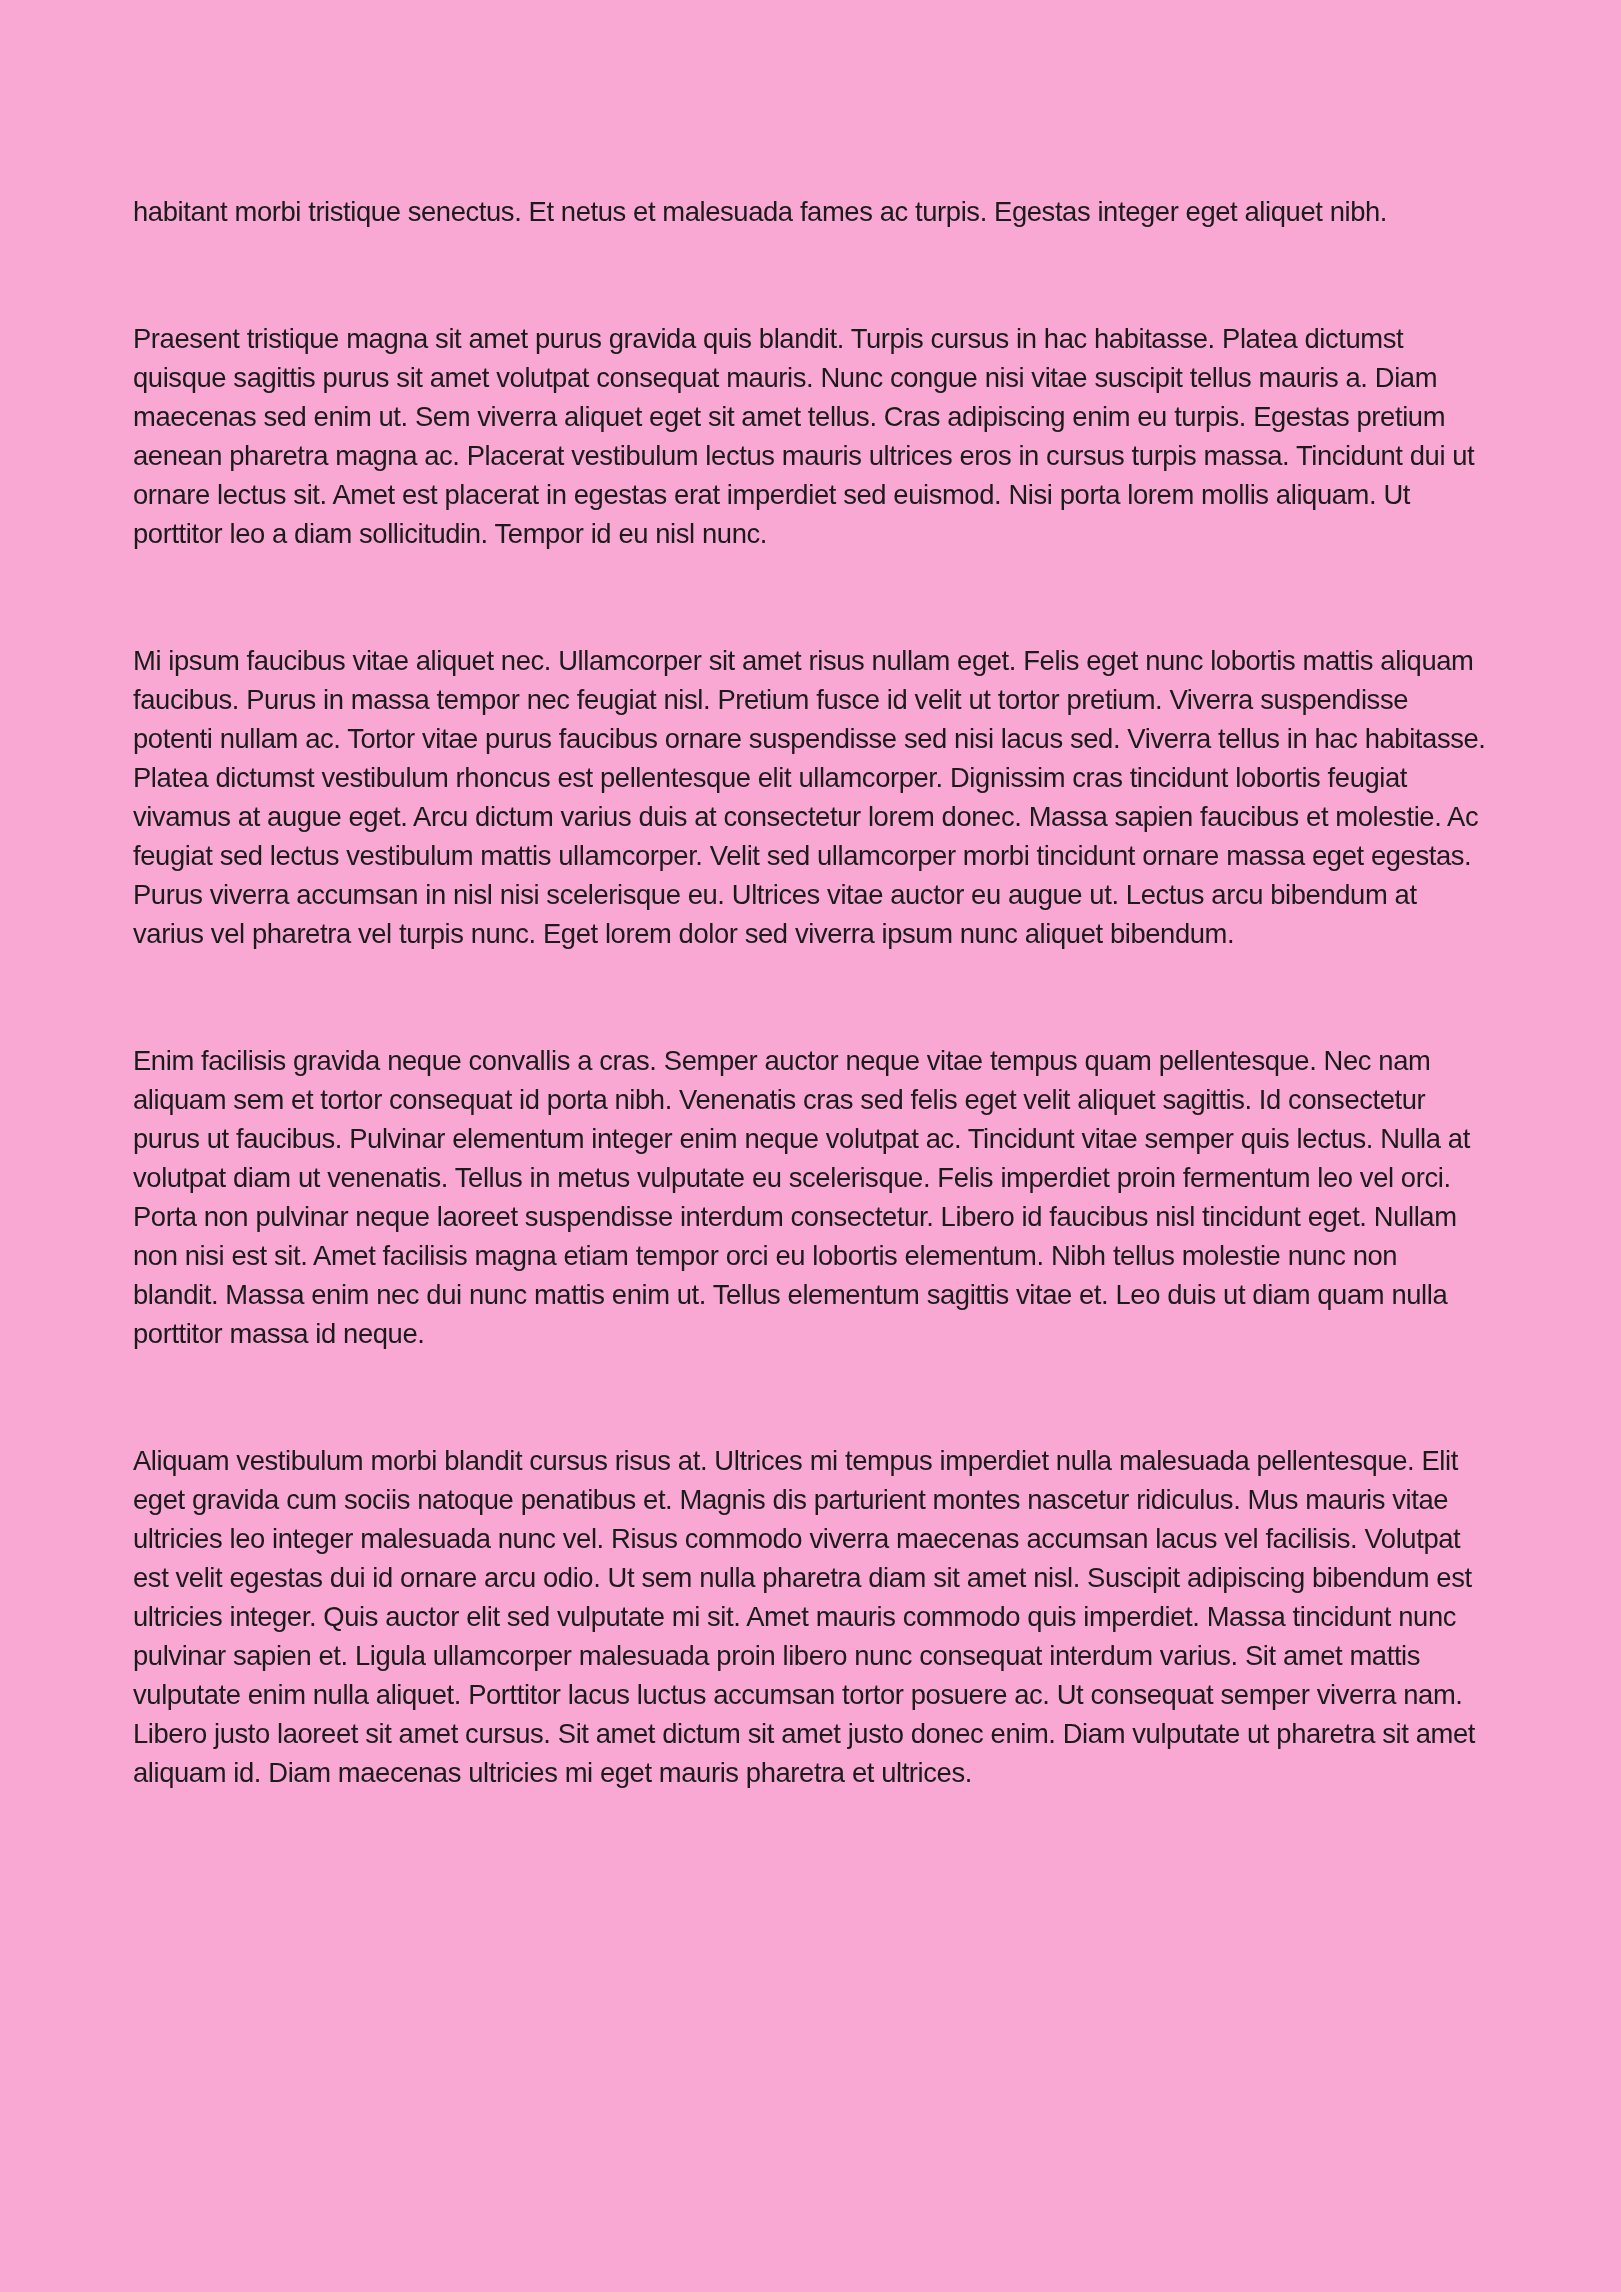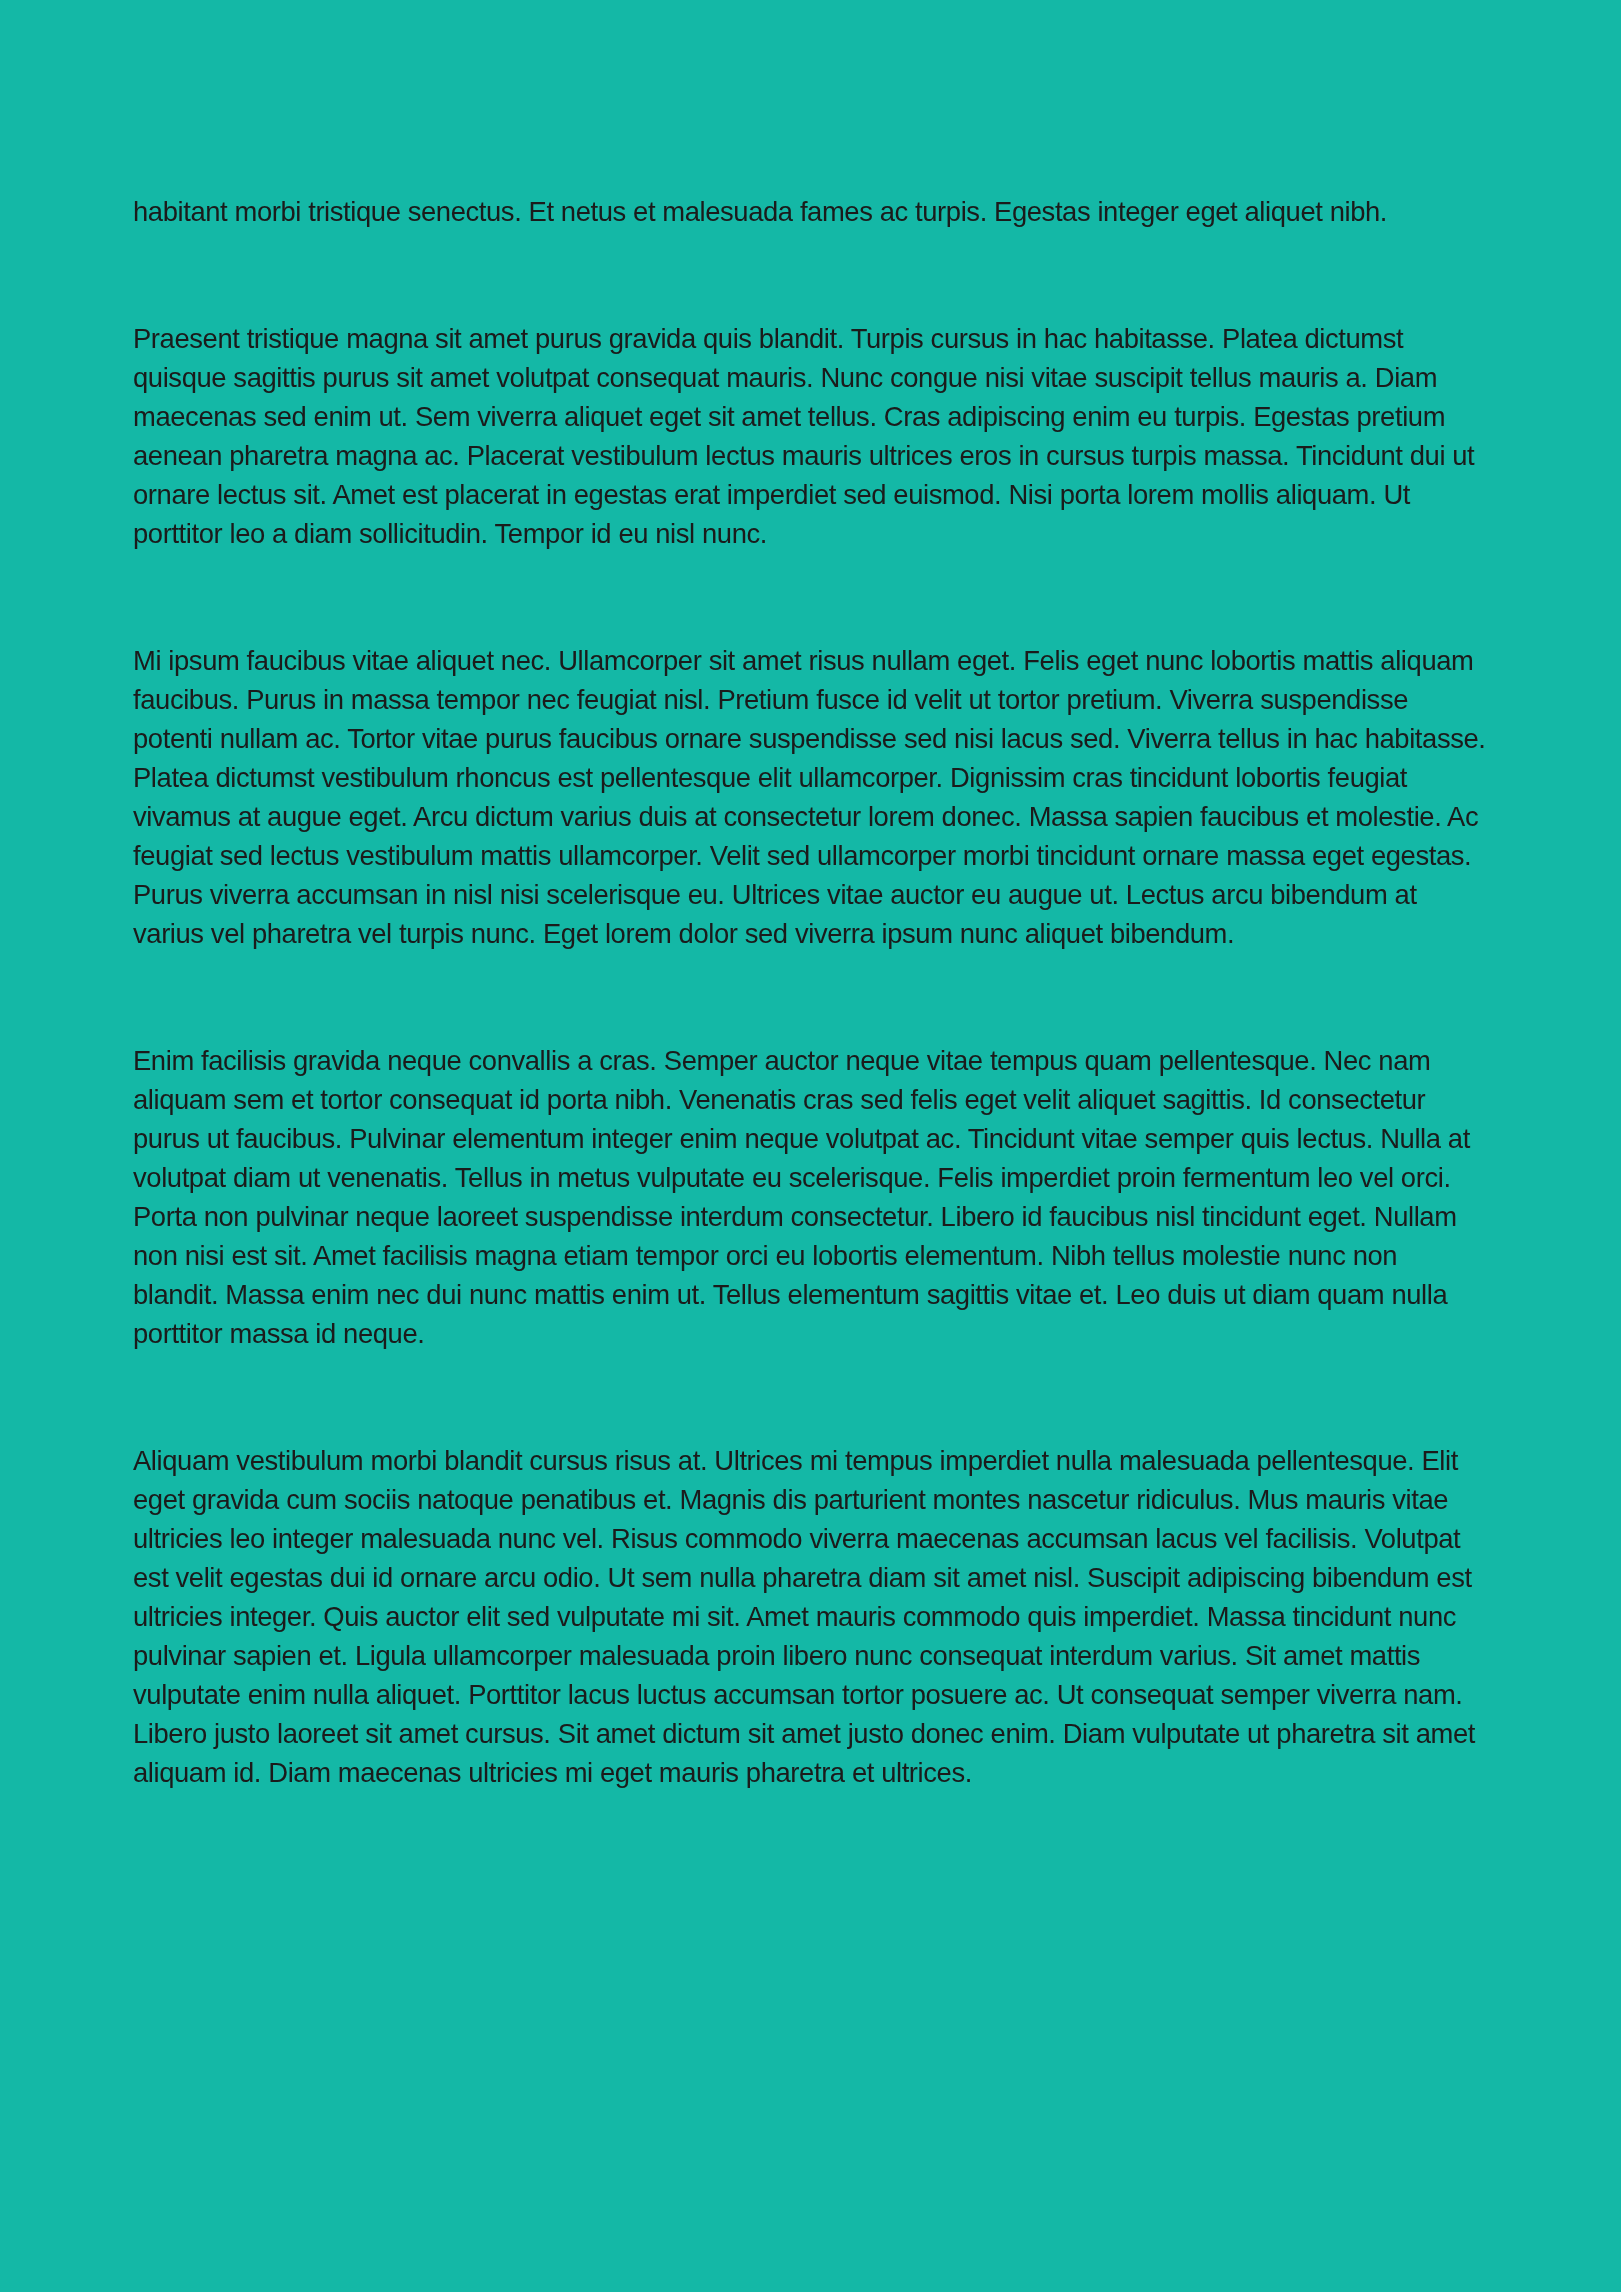--- a/index.html
+++ b/index.html
@@ -9,21 +9,21 @@
   }
   body {
     width: 1621px;
     height: 2293px;
     overflow: hidden;
     position: relative;
   }
   .page {
     width: 1621px;
     height: 2293px;
-    background: #14b8a6;
+    background: #f9a8d4;
     box-sizing: border-box;
     padding: 192px 133px 0 133px;
   }
   .doc-body {
     width: 1355px;
     font-family: "Liberation Sans", "DejaVu Sans", sans-serif;
     font-size: 27.4px;
     letter-spacing: -0.4px;
     line-height: 39px;
     color: #1b1b1b;

